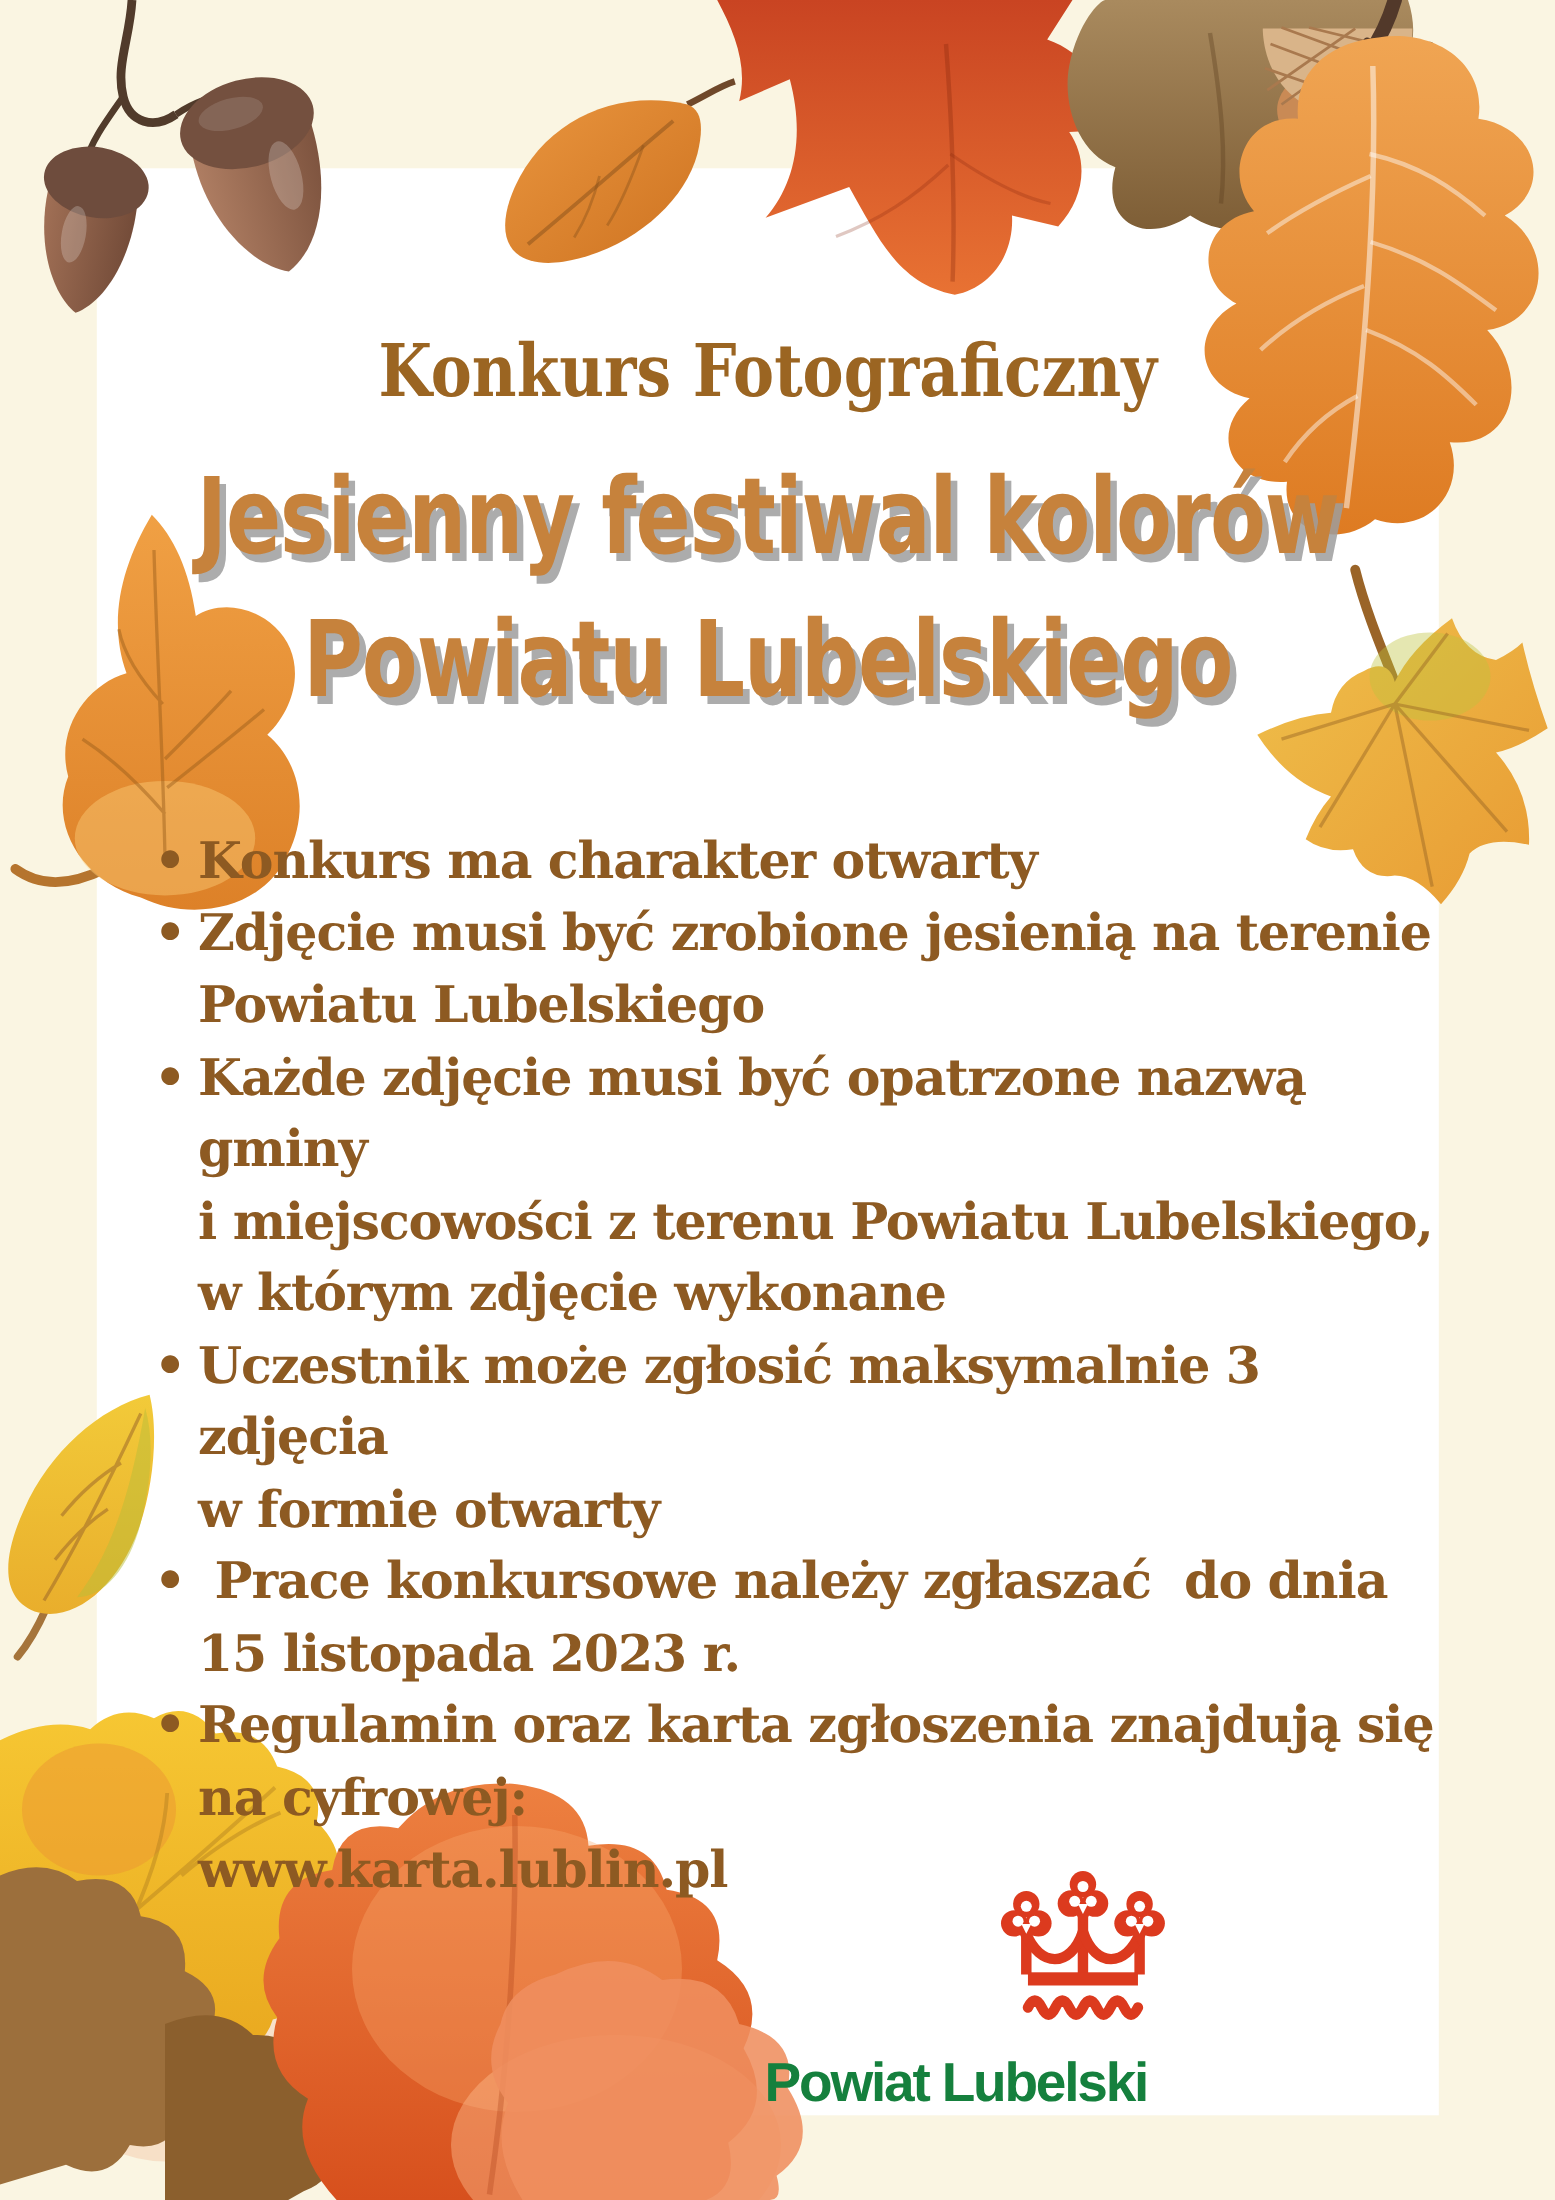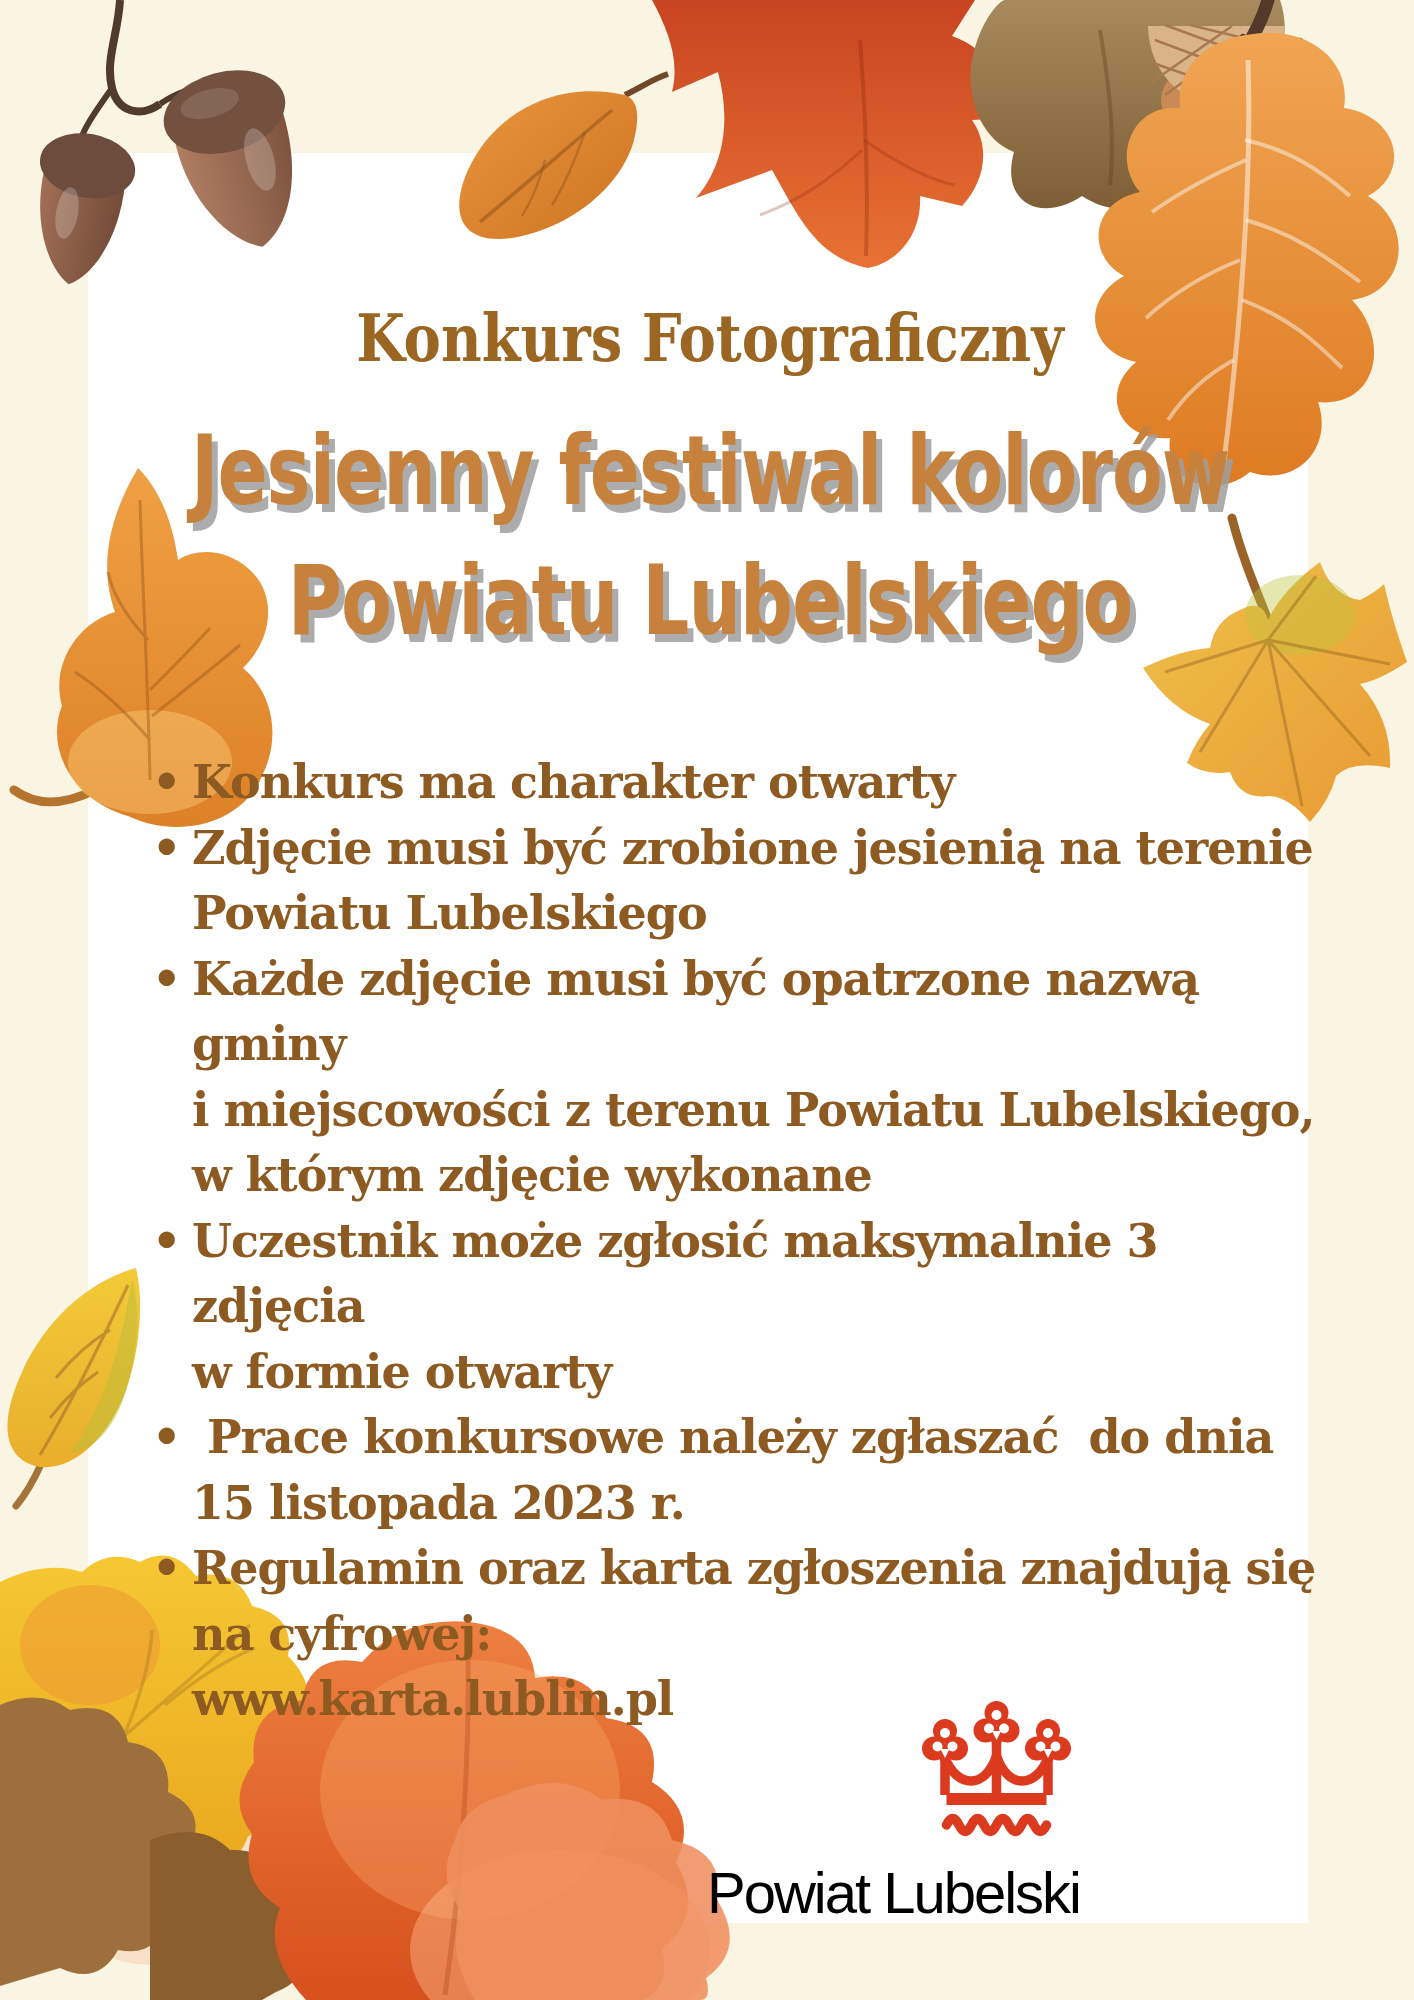--- a/index.html
+++ b/index.html
@@ -6,21 +6,21 @@
   body{
     width:1414px;height:2000px;position:relative;overflow:hidden;
     background:#FAF5E2;
     font-family:"DejaVu Serif", serif;
   }
   .panel{
     position:absolute;left:88px;top:153px;width:1220px;height:1770px;
     background:#FFFFFF;z-index:1;
   }
   .decor{position:absolute;left:0;top:0;z-index:2;pointer-events:none;}
-  .content{position:absolute;left:12px;top:0;width:1334px;height:2000px;z-index:3;}
+  .content{position:absolute;left:0;top:0;width:1334px;height:2000px;z-index:3;}
   .kicker{
     position:absolute;left:88px;top:300px;width:1220px;
     text-align:center;font-weight:bold;font-size:56px;line-height:64px;
     color:#9B6522;letter-spacing:0px;
     transform:scaleY(1.18);transform-origin:top center;
     font-family:"DejaVu Serif", serif;
   }
   .title-line{
     position:absolute;left:88px;width:1220px;text-align:center;
     font-family:"DejaVu Sans", sans-serif;font-weight:bold;
@@ -36,23 +36,23 @@
     list-style:none;margin:0;padding:0;
     font-family:"DejaVu Serif", serif;font-weight:bold;
     font-size:46px;line-height:65.5px;letter-spacing:-1px;
     color:#8D5A22;
   }
   .rule{position:relative;padding-left:40px;}
   .marker{position:absolute;left:0;top:0;}
   .rline{display:block;white-space:pre-wrap;}
   .logo-text{
     position:absolute;left:695px;top:1856px;width:600px;
-    font-family:"Liberation Sans", sans-serif;font-weight:normal;
-    font-size:58px;line-height:74px;letter-spacing:-2px;
-    color:#000000;white-space:nowrap;
+    font-family:"Liberation Sans", sans-serif;font-weight:bold;
+    font-size:50px;line-height:74px;letter-spacing:-2px;
+    color:#15803d;white-space:nowrap;
   }
   .crown{position:absolute;left:903px;top:1698px;}
 </style>
 </head>
 <body>
 
 <div class="panel"></div>
 
 <svg class="decor" width="1414" height="2000" viewBox="0 0 1414 2000">
   <defs>

